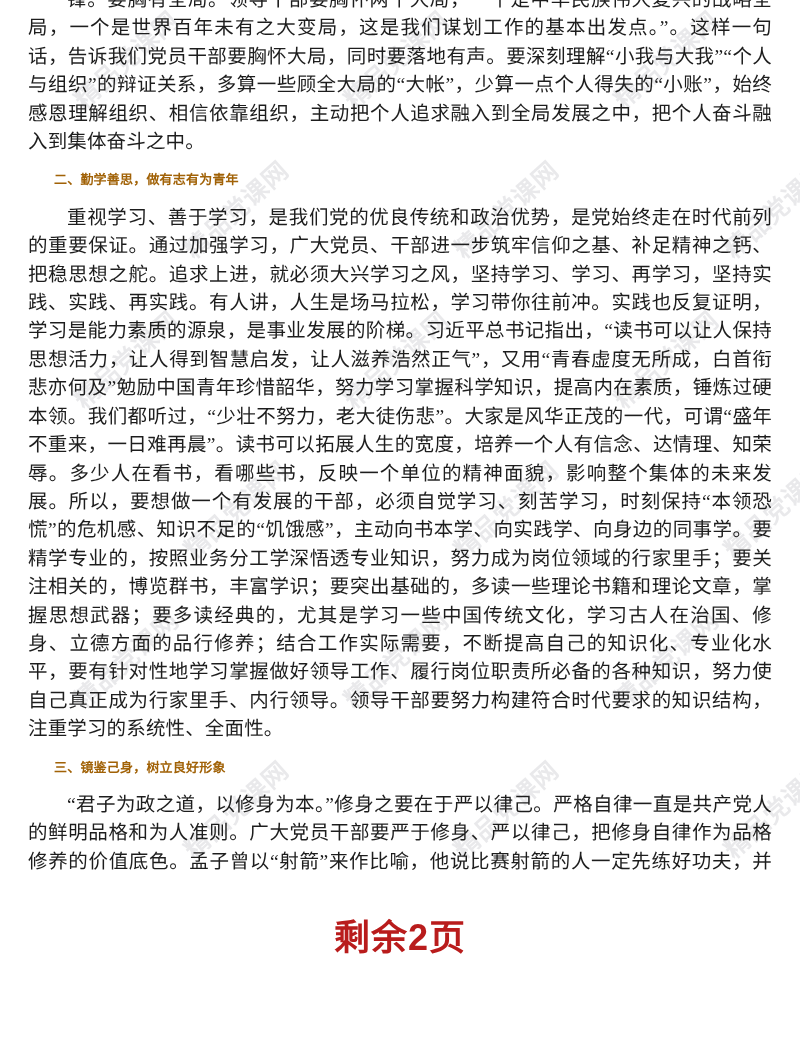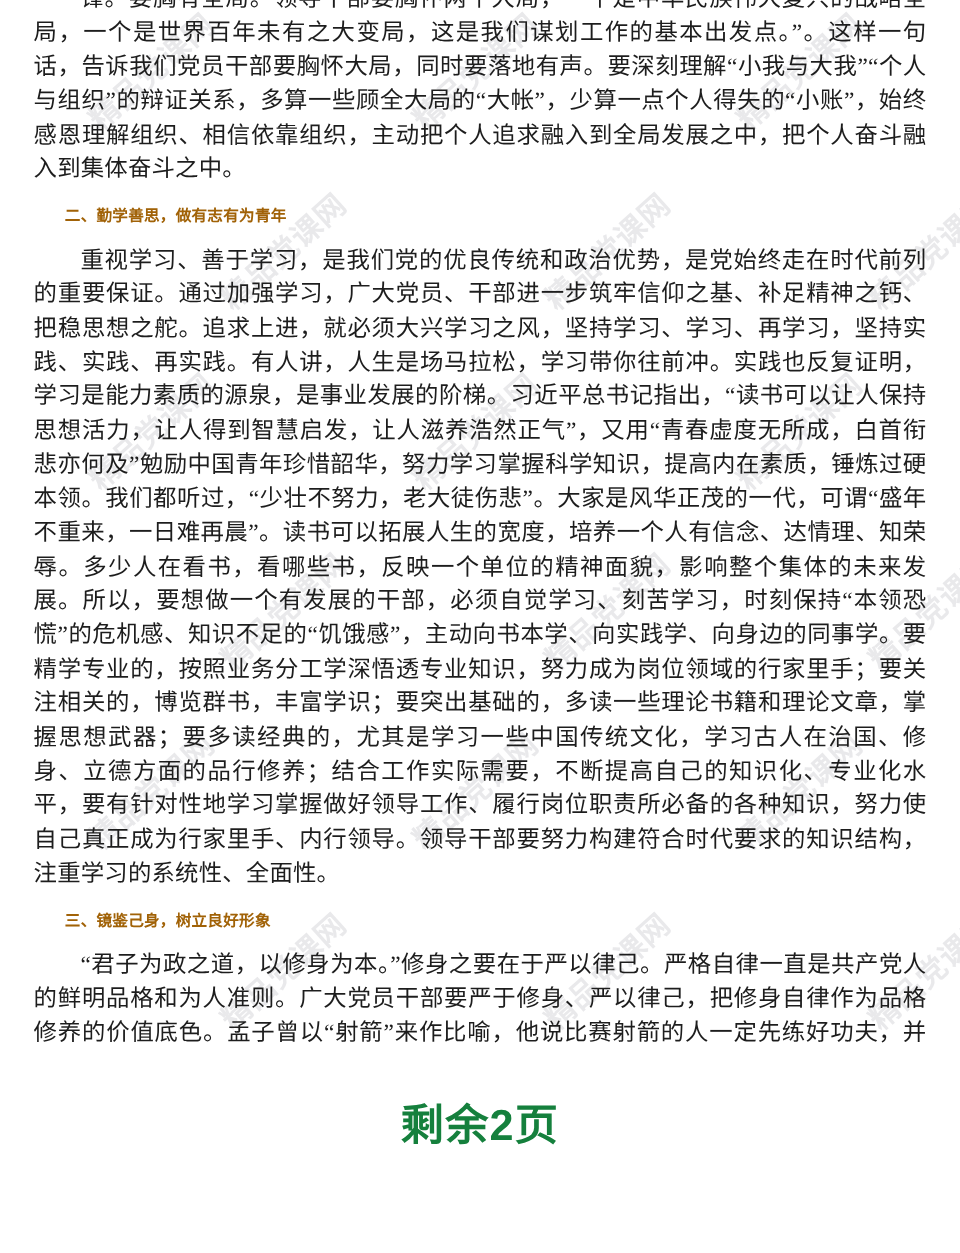--- a/index.html
+++ b/index.html
@@ -85,21 +85,21 @@
     display: flex;
     align-items: flex-start;
     justify-content: center;
     padding-top: 32px;
     box-sizing: border-box;
   }
   .overlay-text {
     display: flex;
     align-items: baseline;
     gap: 34px;
-    color: #15803d;
+    color: #b91c1c;
     font-size: 36px;
     font-weight: bold;
     font-family: "Liberation Sans", "DejaVu Sans", sans-serif;
     letter-spacing: 1px;
   }
   .overlay-text span { white-space: nowrap; }
 </style>
 </head>
 <body>
 

